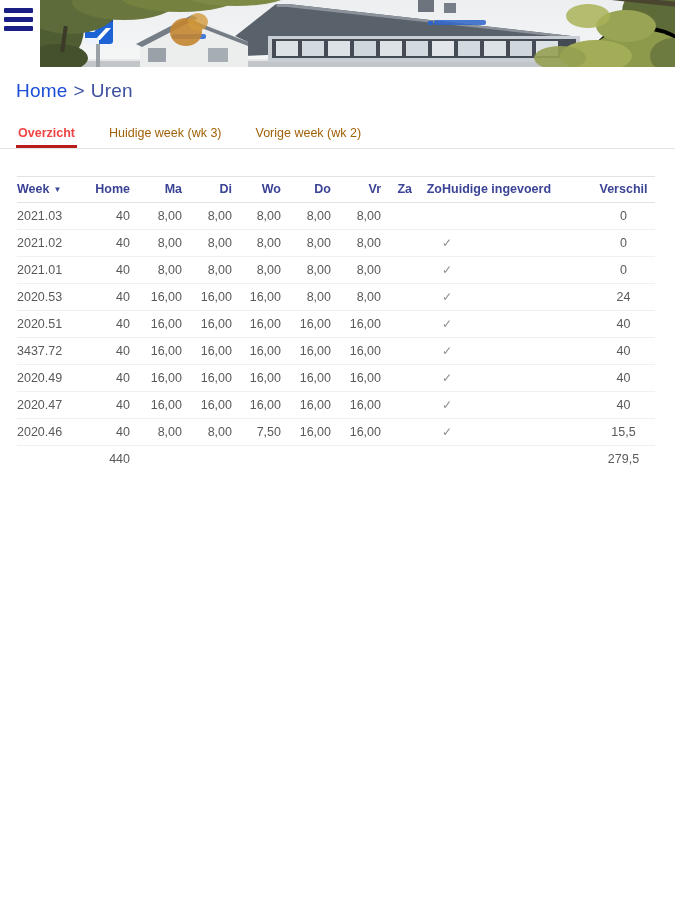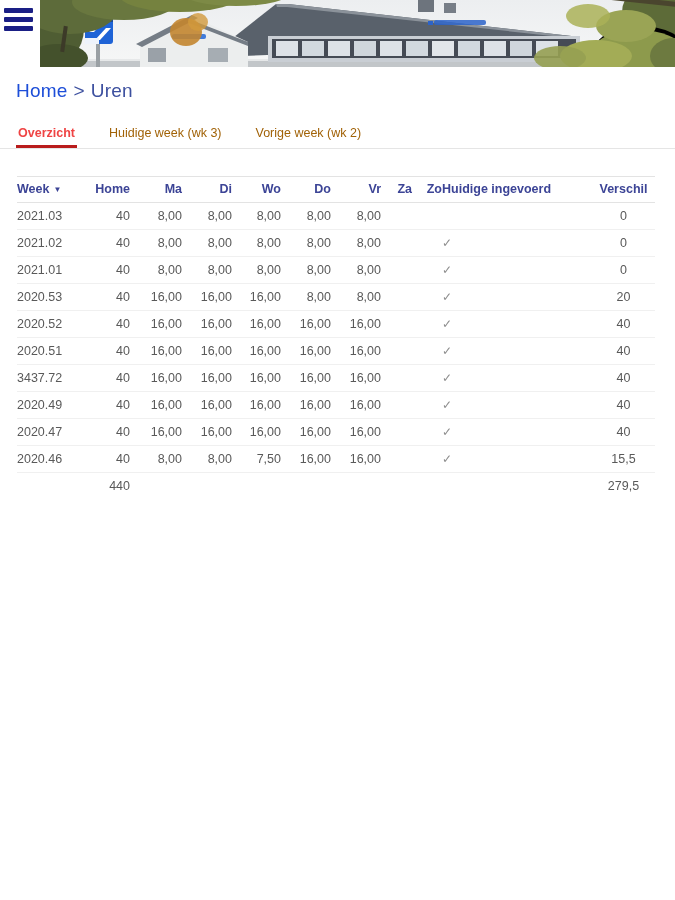--- a/index.html
+++ b/index.html
@@ -226,34 +226,21 @@
           <td class="c-week">2020.53</td>
           <td class="c-num">40</td>
           <td class="c-num">16,00</td>
           <td class="c-num">16,00</td>
           <td class="c-num">16,00</td>
           <td class="c-num">8,00</td>
           <td class="c-num">8,00</td>
           <td class="c-num"></td>
           <td class="c-num"></td>
           <td class="c-voll"><span class="check">✓</span></td>
-          <td class="c-versch">20</td>
-        </tr>
-        <tr>
-          <td class="c-week">2020.52</td>
-          <td class="c-num">40</td>
-          <td class="c-num">16,00</td>
-          <td class="c-num">16,00</td>
-          <td class="c-num">16,00</td>
-          <td class="c-num">16,00</td>
-          <td class="c-num">16,00</td>
-          <td class="c-num"></td>
-          <td class="c-num"></td>
-          <td class="c-voll"><span class="check">✓</span></td>
-          <td class="c-versch">40</td>
+          <td class="c-versch">24</td>
         </tr>
         <tr>
           <td class="c-week">2020.51</td>
           <td class="c-num">40</td>
           <td class="c-num">16,00</td>
           <td class="c-num">16,00</td>
           <td class="c-num">16,00</td>
           <td class="c-num">16,00</td>
           <td class="c-num">16,00</td>
           <td class="c-num"></td>

